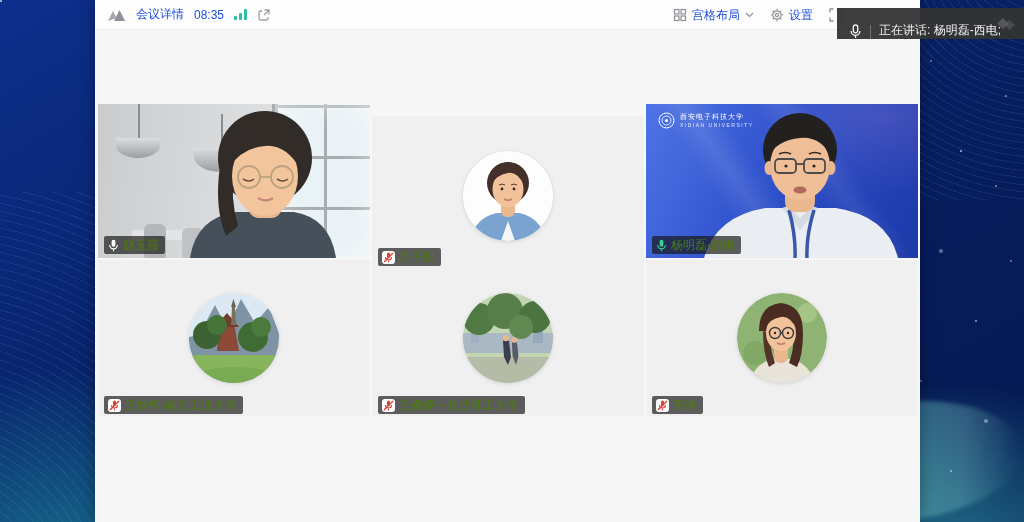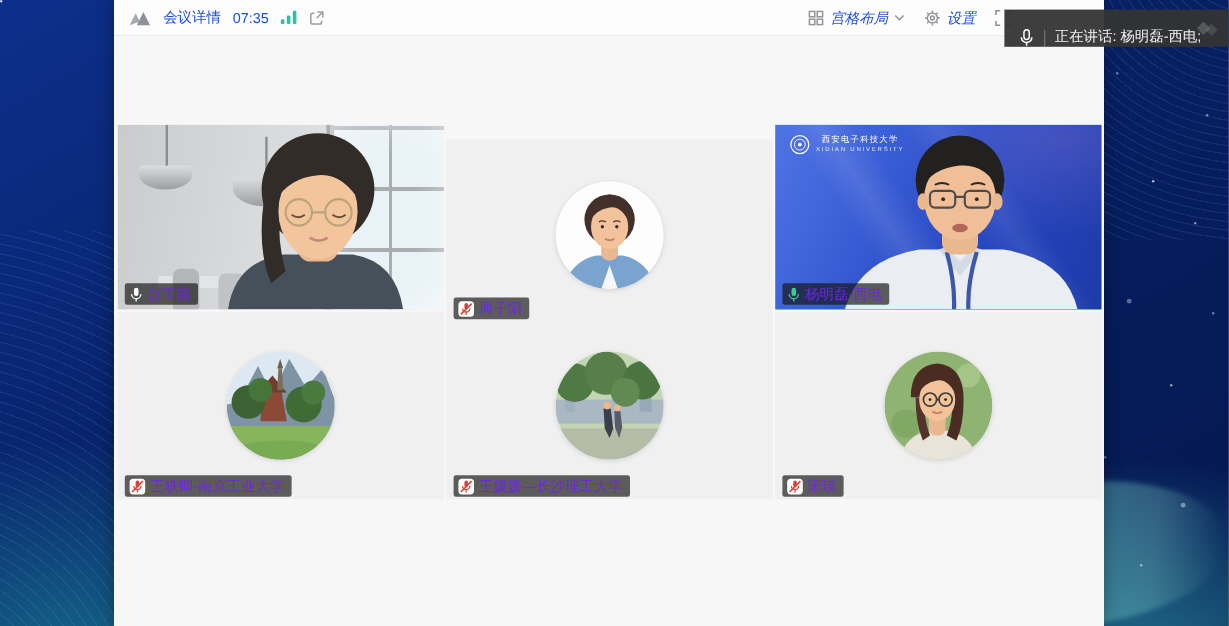--- a/index.html
+++ b/index.html
@@ -28,44 +28,44 @@
 
   
   .app-window { position:absolute; left:95px; top:0; width:825px; height:522px;
     background:#f7f7f8; box-shadow:0 0 14px rgba(0,0,0,0.35); }
 
   
   .hdr { position:absolute; left:0; top:0; width:100%; height:30px; background:#fdfdfd;
     border-bottom:1px solid #ededee; display:flex; align-items:center; color:#1d4ed8; font-size:12px; }
   .hdr-left { display:flex; align-items:center; gap:10px; padding-left:12px; }
   .hdr-right { position:absolute; left:578px; top:0; height:30px; display:flex; align-items:center; gap:16px; }
-  .hdr-group { display:flex; align-items:center; gap:5px; cursor:default;font-style:italic; }
+  .hdr-group { display:flex; align-items:center; gap:5px; cursor:default; }
   .sigbars { display:flex; align-items:flex-end; gap:2px; height:11px; }
   .sigbars i { display:block; width:3px; background:#2fbfa4; border-radius:1px; }
   .sigbars i:nth-child(1){height:4px;} .sigbars i:nth-child(2){height:7px;} .sigbars i:nth-child(3){height:11px;}
 
   
   .banner { position:absolute; left:837px; top:8px; width:187px; height:31px; background:rgba(52,52,52,0.95);
     display:flex; align-items:flex-end; color:#f1f1f1; font-size:12px; z-index:30; }
   .banner .divider { width:1px; height:14px; background:rgba(255,255,255,0.28); margin:0 8px 0 8px; }
   .banner .mic { margin-left:12px; }
   .banner .wm { position:absolute; right:7px; top:8px; width:22px; height:16px; opacity:0.35; }
 
   
   .tile { position:absolute; overflow:hidden; background:#f0f0f1; }
-  .tile.active { outline:2px solid #4fe0ae; outline-offset:-2px;text-align:center; }
+  .tile.active { outline:2px solid #4fe0ae; outline-offset:-2px; }
   .t1 { left:3px;   top:104px; width:272px; height:154px; }
   .t2 { left:277px; top:116px; width:272px; height:154px; }
   .t3 { left:551px; top:104px; width:272px; height:154px; }
   .t4 { left:3px;   top:260px; width:272px; height:156px; }
   .t5 { left:277px; top:260px; width:272px; height:156px; }
   .t6 { left:551px; top:260px; width:272px; height:156px; }
 
   .name-tag { position:absolute; left:6px; bottom:4px; height:18px; display:flex; align-items:center; gap:4px;
-    background:rgba(22,22,22,0.68); border-radius:2px; padding:0 6px 0 4px; color:#6d28d9; font-size:12px;
+    background:rgba(22,22,22,0.68); border-radius:2px; padding:0 6px 0 4px; color:#4d7c0f; font-size:12px;
     white-space:nowrap; z-index:5; }
   .row2 .name-tag { bottom:2px; }
 
   .muted-badge { width:13px; height:13px; background:#fff; border-radius:3px; position:relative; flex:0 0 13px; }
 
   
   .scene-office { position:absolute; inset:0; background:linear-gradient(100deg,#c9cbcd 0%,#dcdedf 55%,#eef0f1 100%); }
   .office-windows { position:absolute; right:0; top:0; width:36%; height:100%; border-left:3px solid #a9adb0;
     background:
       repeating-linear-gradient(0deg, transparent 0 48px, #a9adb0 48px 51px),
@@ -113,21 +113,21 @@
 
 <div class="app-window">
 
   <div class="hdr">
     <div class="hdr-left">
       <svg width="19" height="14" viewBox="0 0 19 14">
         <path d="M1 13 L6 3 L9.5 10 Z" fill="#a6aab0"></path>
         <path d="M7 13 L12.5 2 L18 13 Z" fill="#8e9298"></path>
       </svg>
       <span>会议详情</span>
-      <span>07:35</span>
+      <span>08:35</span>
       <span class="sigbars">
           <i></i>
           <i></i>
           <i></i>
         </span>
       <svg width="14" height="14" viewBox="0 0 14 14">
         <path d="M5 3 H3.5 A1.5 1.5 0 0 0 2 4.5 V10.5 A1.5 1.5 0 0 0 3.5 12 H9.5 A1.5 1.5 0 0 0 11 10.5 V9" fill="none" stroke="#9b9ea3" stroke-width="1.3"></path>
         <path d="M7.5 2 H12 V6.5 M12 2 L7 7" fill="none" stroke="#9b9ea3" stroke-width="1.3"></path>
       </svg>
     </div>

